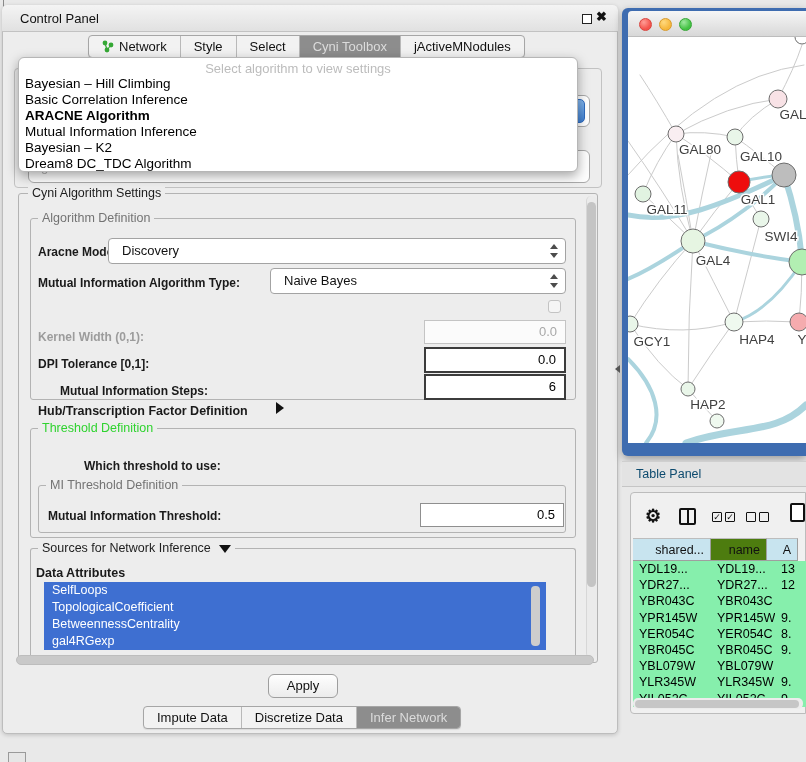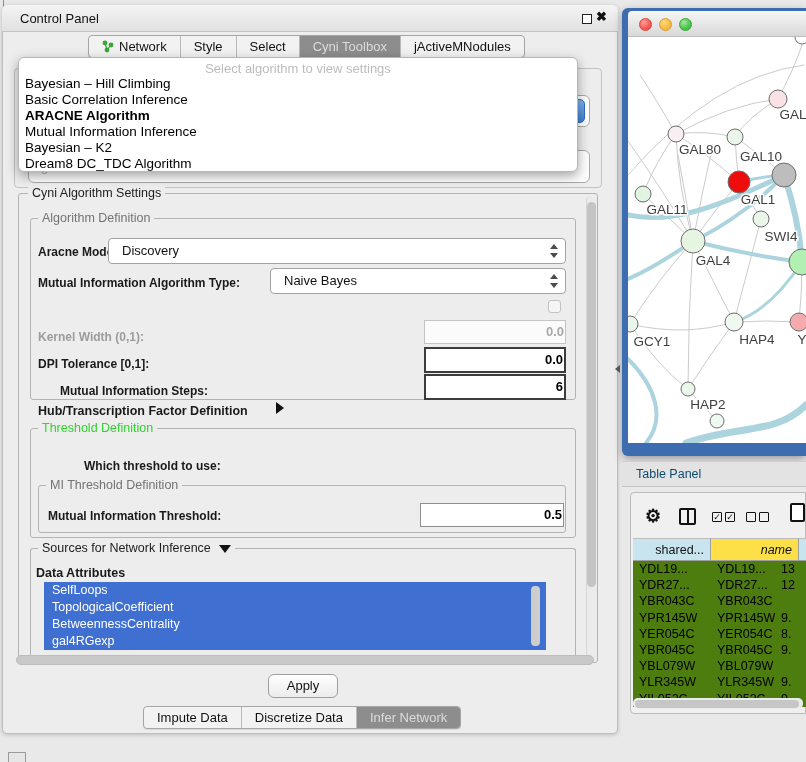--- a/index.html
+++ b/index.html
@@ -52,21 +52,21 @@
   .flabel { position:absolute; font-weight:bold; font-size:12px; color:#1a1a1a; white-space:nowrap; }
   .flabel.disabled { color:#9c9c9c; }
 
   .combo { position:absolute; background:#fff; border:1px solid #a3a3a3; border-radius:4px;
     font-size:13px; line-height:24px; padding-left:13px; color:#111; }
   .spin { position:absolute; right:7px; top:4px; width:9px; height:16px; }
   .spin:before, .spin:after { content:""; position:absolute; left:1px; border-left:4px solid transparent; border-right:4px solid transparent; }
   .spin:before { top:1px; border-bottom:5px solid #4c4c4c; }
   .spin:after  { bottom:1px; border-top:5px solid #4c4c4c; }
 
-  .tfield { position:absolute; background:#fff; font-size:13px; text-align:right; padding-right:1px; color:#000;font-weight:bold; }
+  .tfield { position:absolute; background:#fff; font-size:13px; text-align:right; padding-right:8px; color:#000; }
   .tfield.soft { border:1px solid #c4c4c4; background:#fbfbfb; color:#a8a8a8; }
   .tfield.hard { border:2px solid #3c3c3c; }
   .tfield.mid  { border:1px solid #8f8f8f; }
 
   .checkbox { position:absolute; width:13px; height:13px; border:1px solid #c3c3c3; border-radius:3px; background:#f5f5f5; }
 
   .tri-right { display:inline-block; width:0; height:0; border-top:6px solid transparent;
     border-bottom:6px solid transparent; border-left:8px solid #111; }
   .tri-down { display:inline-block; width:0; height:0; border-left:6px solid transparent;
     border-right:6px solid transparent; border-top:8px solid #111; }
@@ -103,21 +103,21 @@
   .gear-icon { left:645px; top:505px; font-size:18px; color:#111; font-weight:bold; }
   .col-icon { left:679px; top:508px; width:17px; height:17px; border:2px solid #111; border-radius:2px; }
   .col-icon:before { content:""; position:absolute; left:6px; top:0; width:2px; height:13px; background:#111; }
   .cb-pair { position:absolute; display:flex; gap:3px; }
   .cb { width:10px; height:10px; border:1.5px solid #111; border-radius:1px; font-size:9px; line-height:9px; text-align:center; color:#111; }
   .doc-icon { left:790px; top:503px; width:15px; height:19px; border:2px solid #111; border-radius:2px; background:#fff; }
 
   .tbl-header { left:633px; top:538px; height:23px; display:flex; font-size:12.5px; z-index:5; }
   .th { border-right:1px solid #9f9f9f; border-top:1px solid #bdbdbd; border-bottom:1px solid #9f9f9f;
     text-align:right; padding:4px 6px 0 0; color:#111; white-space:nowrap; overflow:hidden; }
-  .tbl-rows { left:633px; top:561px; width:173px; background:#4d7c0f; font-size:12.5px; }
+  .tbl-rows { left:633px; top:561px; width:173px; background:#86efac; font-size:12.5px; }
   .tr { display:flex; height:16.2px; line-height:16px; }
   .td { padding-left:6px; white-space:nowrap; overflow:hidden; color:#000; }
   .tbl-hscroll { left:633px; top:698px; width:170px; height:11px; background:#ececec; border-radius:5px; z-index:6; }
   .tbl-hscroll-thumb { position:absolute; left:2px; top:1.5px; width:164px; height:8px; background:#c6c6c6; border-radius:4px; }
 
   .mini-dock-icon { left:8px; top:752px; width:18px; height:14px; border:1px solid #9a9a9a; background:#e6e6e6; }
   .corner-tick { left:3px; top:0; width:1px; height:7px; background:#8a8a8a; }
 
   .net-glyph circle { fill:#35a835; }
   .net-glyph line { stroke:#35a835; stroke-width:1.2; }
@@ -340,21 +340,21 @@
       <span class="cb">✓</span>
   </div>
   <div class="abs cb-pair" style="left:746px;top:512px;">
     <span class="cb"></span>
       <span class="cb"></span>
   </div>
   <div class="abs doc-icon"></div>
 
   <div class="abs tbl-header" id="tbl-header">
       <div class="th" style="width: 78px; background: rgb(200, 228, 239);">shared...</div>
-      <div class="th" style="width: 88px; background: #fde047; font-style: italic;">name</div>
+      <div class="th" style="width: 56px; background: #4d7c0f;">name</div>
       <div class="th" style="width: 31px; background: rgb(200, 228, 239);">A</div>
     </div>
   <div class="abs tbl-rows" id="tbl-rows">
       <div class="tr">
         <div class="td" style="width: 78px;">YDL19...</div>
         <div class="td" style="width: 64px;">YDL19...</div>
         <div class="td" style="width: 31px;">13</div>
       </div>
       <div class="tr">
         <div class="td" style="width: 78px;">YDR27...</div>

